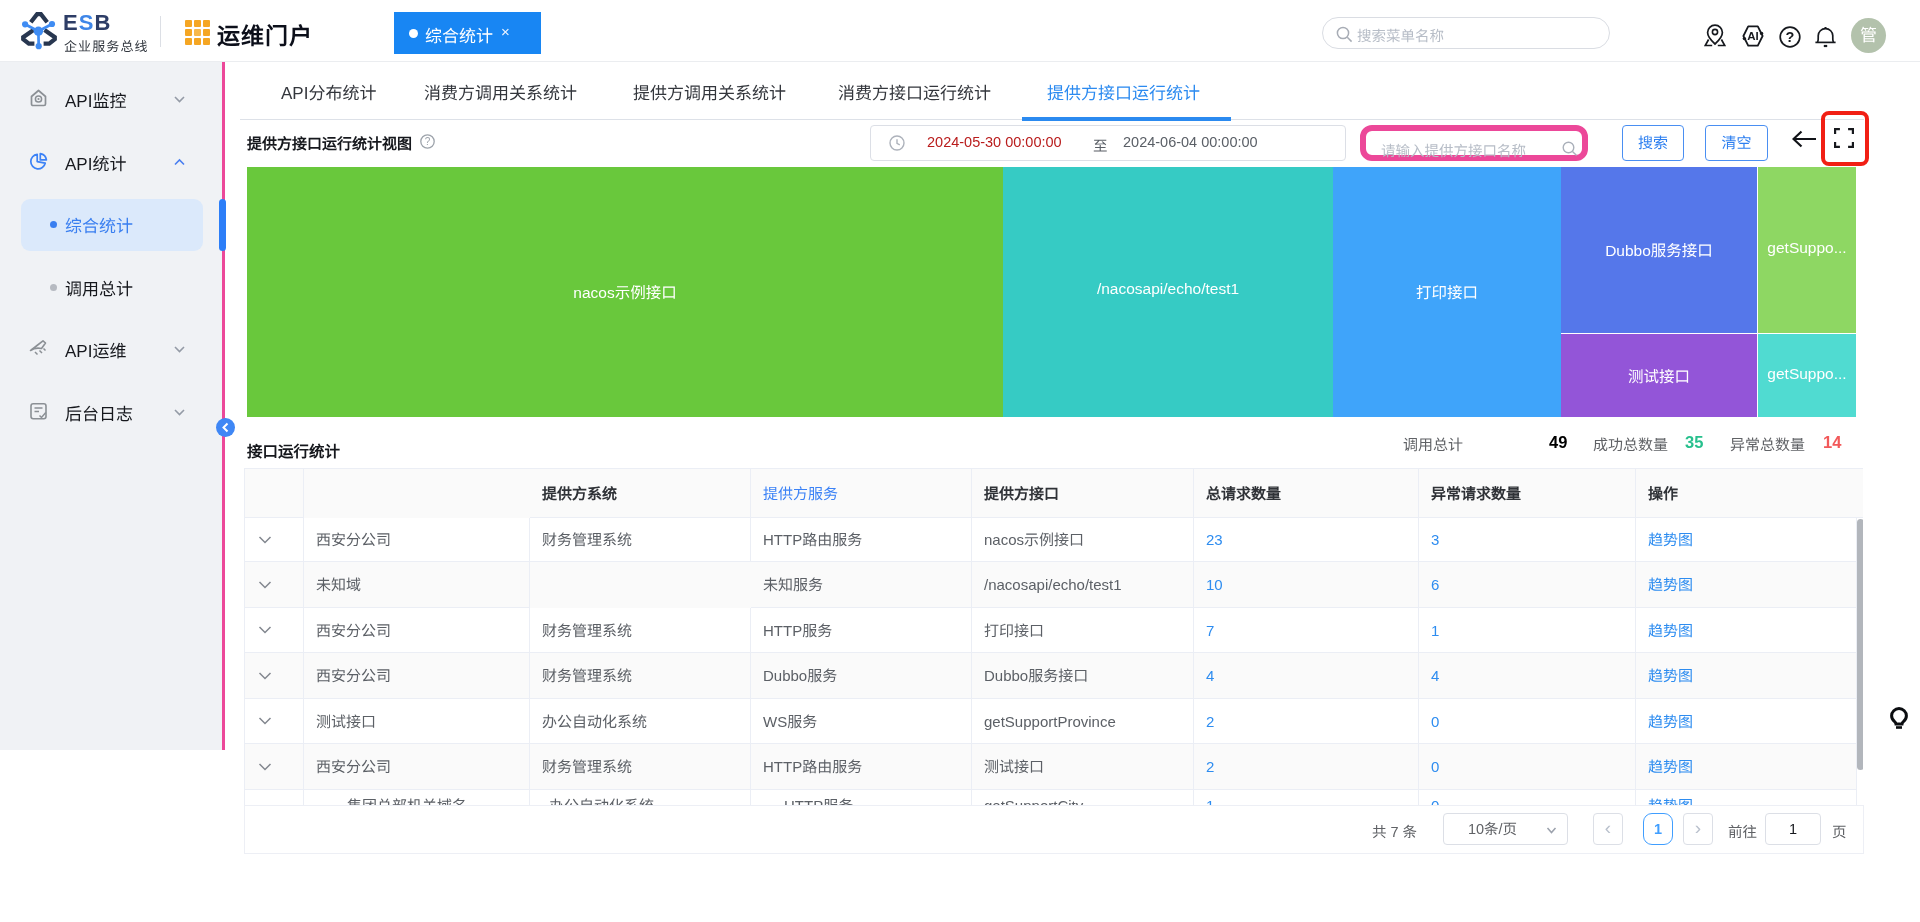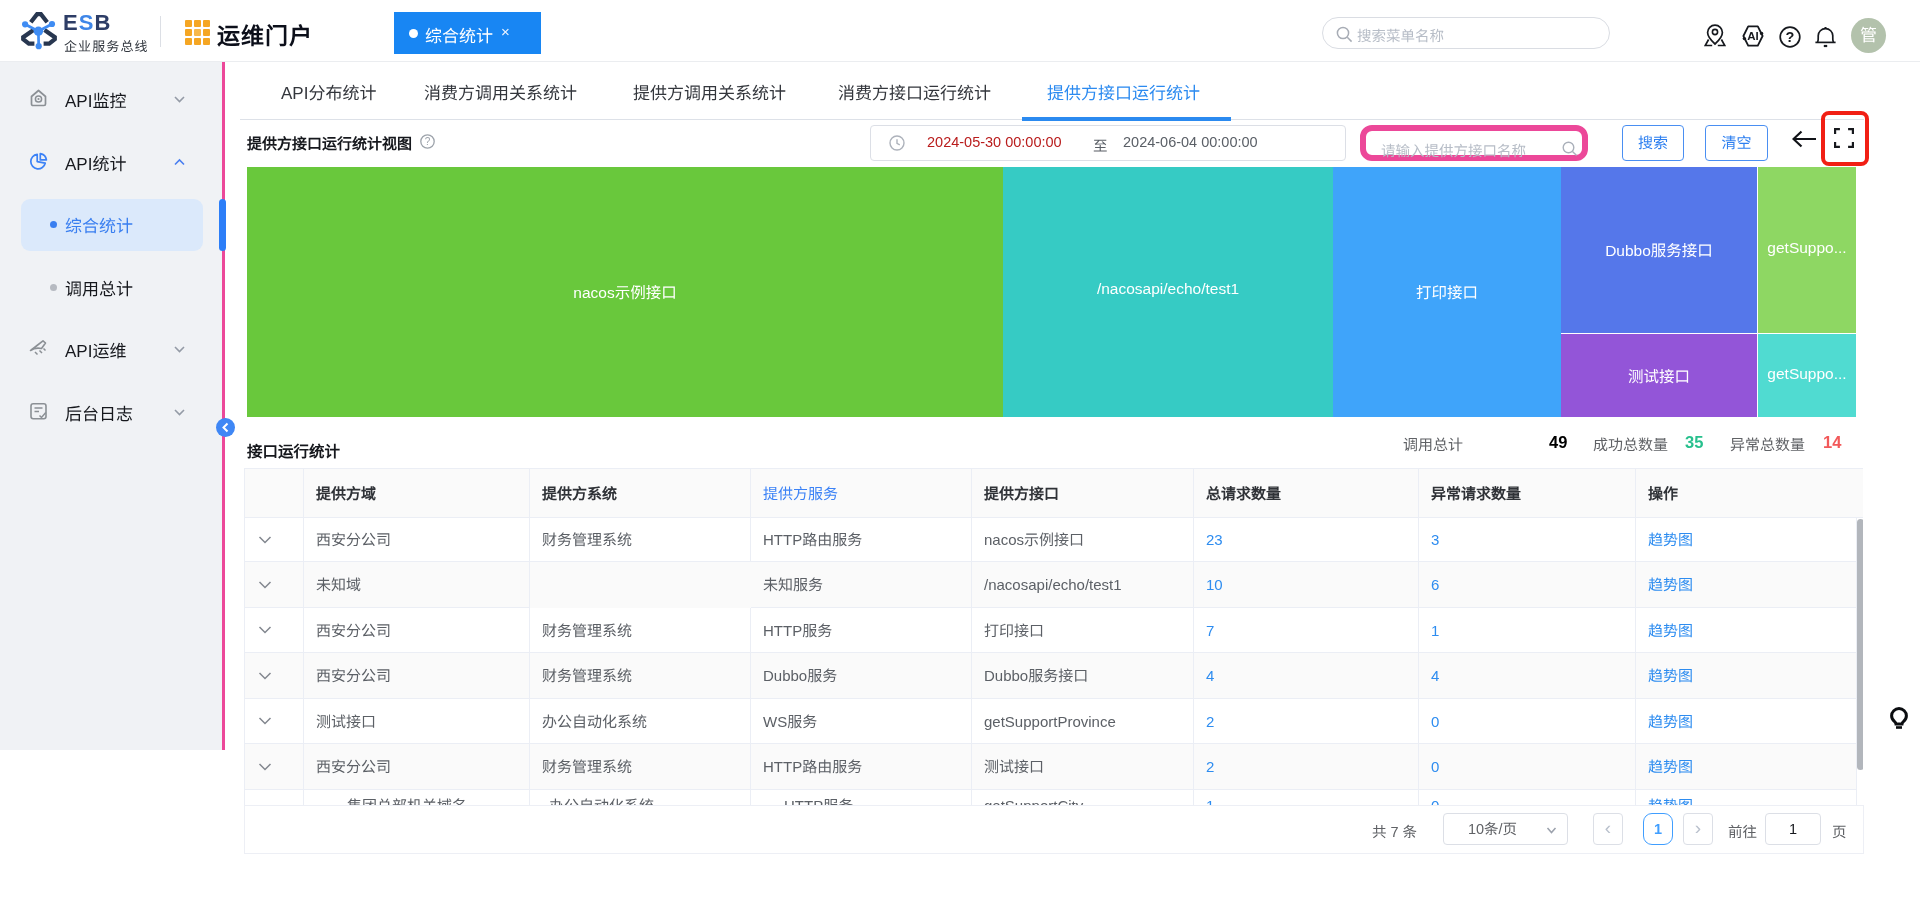--- a/index.html
+++ b/index.html
@@ -264,21 +264,20 @@
     <span style="left:1163px">调用总计</span>
     <span style="left:1309px;font-weight:bold;color:#000;font-size:16.5px">49</span>
     <span style="left:1353px">成功总数量</span>
     <span style="left:1445px;font-weight:bold;color:#27c08d;font-size:16.5px">35</span>
     <span style="left:1490px">异常总数量</span>
     <span style="left:1583px;font-weight:bold;color:#f2595a;font-size:16.5px">14</span>
   </div>
 <div style="position:absolute;left:4px;top:406px;width:1619px;height:337px;border-top:1px solid #ebeef5;border-left:1px solid #ebeef5;overflow:hidden">
 <div style="position:absolute;left:0;top:0;width:1619px;height:49px;background:#fafafa">
 <div class="tcell" style="left:0px;top:0;width:59px;height:49px;line-height:49px;padding-left:12px;font-weight:600;color:#2f3237"></div>
-<div class="tcell" style="left:59px;top:0;width:226px;height:49px;line-height:49px;padding-left:12px;font-weight:600;color:#2f3237">提供方域</div>
 <div class="tcell" style="left:285px;top:0;width:221px;height:49px;line-height:49px;padding-left:12px;font-weight:600;color:#2f3237">提供方系统</div>
 <div class="tcell" style="left:506px;top:0;width:221px;height:49px;line-height:49px;padding-left:12px;font-weight:400;color:#3b82f6">提供方服务</div>
 <div class="tcell" style="left:727px;top:0;width:222px;height:49px;line-height:49px;padding-left:12px;font-weight:600;color:#2f3237">提供方接口</div>
 <div class="tcell" style="left:949px;top:0;width:225px;height:49px;line-height:49px;padding-left:12px;font-weight:600;color:#2f3237">总请求数量</div>
 <div class="tcell" style="left:1174px;top:0;width:217px;height:49px;line-height:49px;padding-left:12px;font-weight:600;color:#2f3237">异常请求数量</div>
 <div class="tcell" style="left:1391px;top:0;width:228px;height:49px;line-height:49px;padding-left:12px;font-weight:600;color:#2f3237">操作</div>
 </div>
 <div style="position:absolute;left:0;top:49px;width:1612px;height:44px">
 <div class="tcell" style="left:0;top:0;width:59px;height:44px">
           <svg width="16" height="16" style="position:absolute;left:12px;top:14px" viewBox="0 0 16 16">

